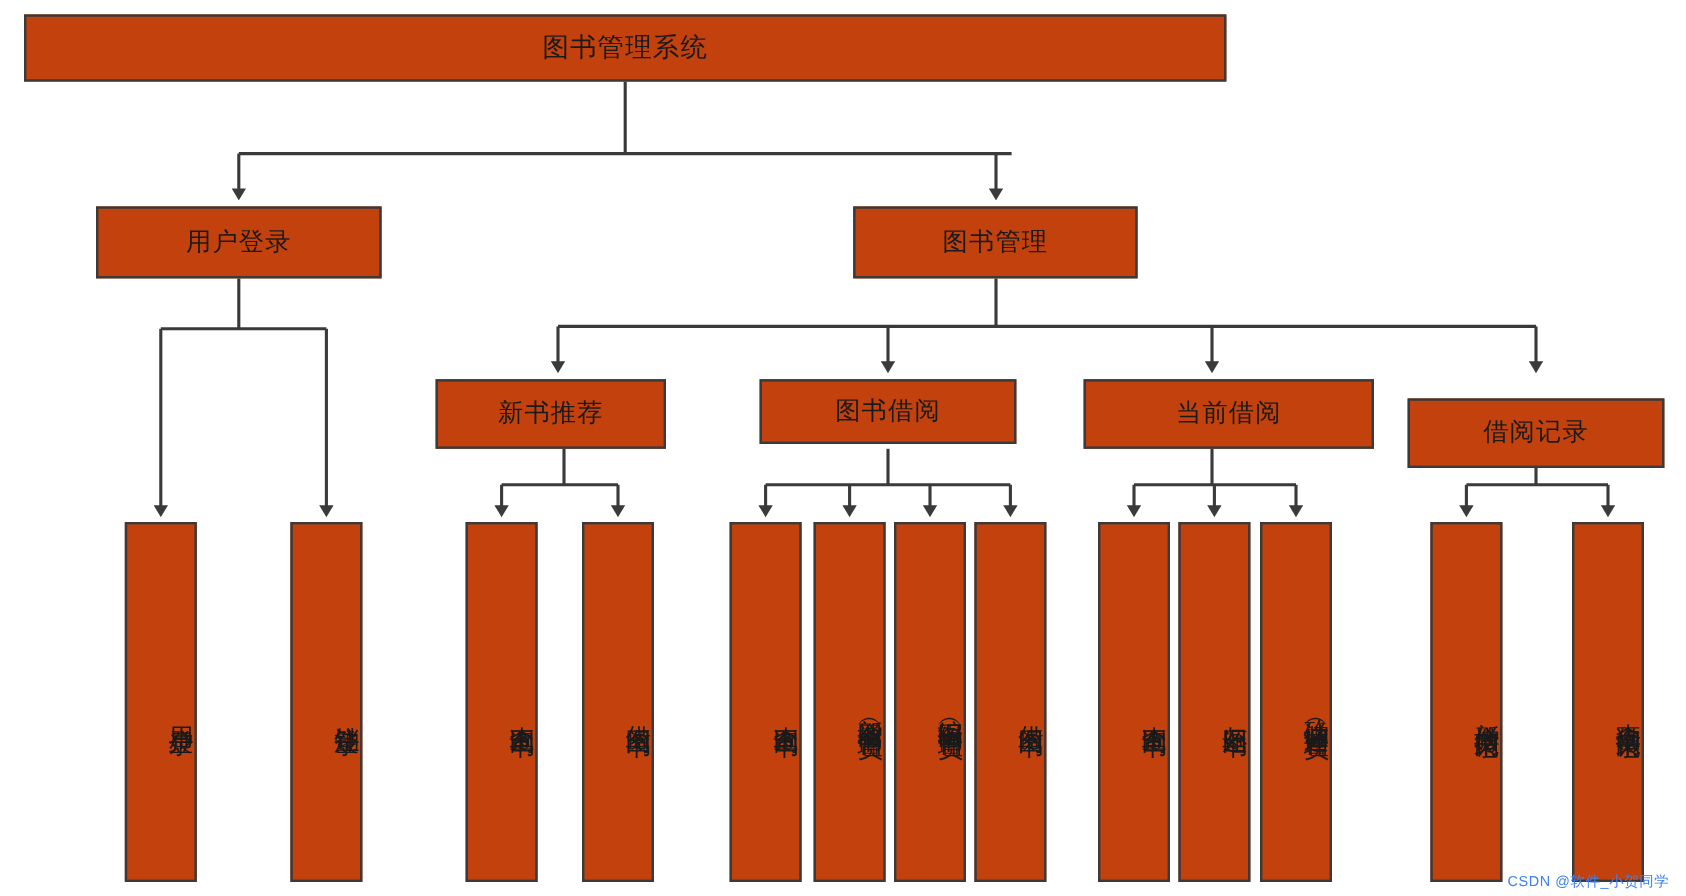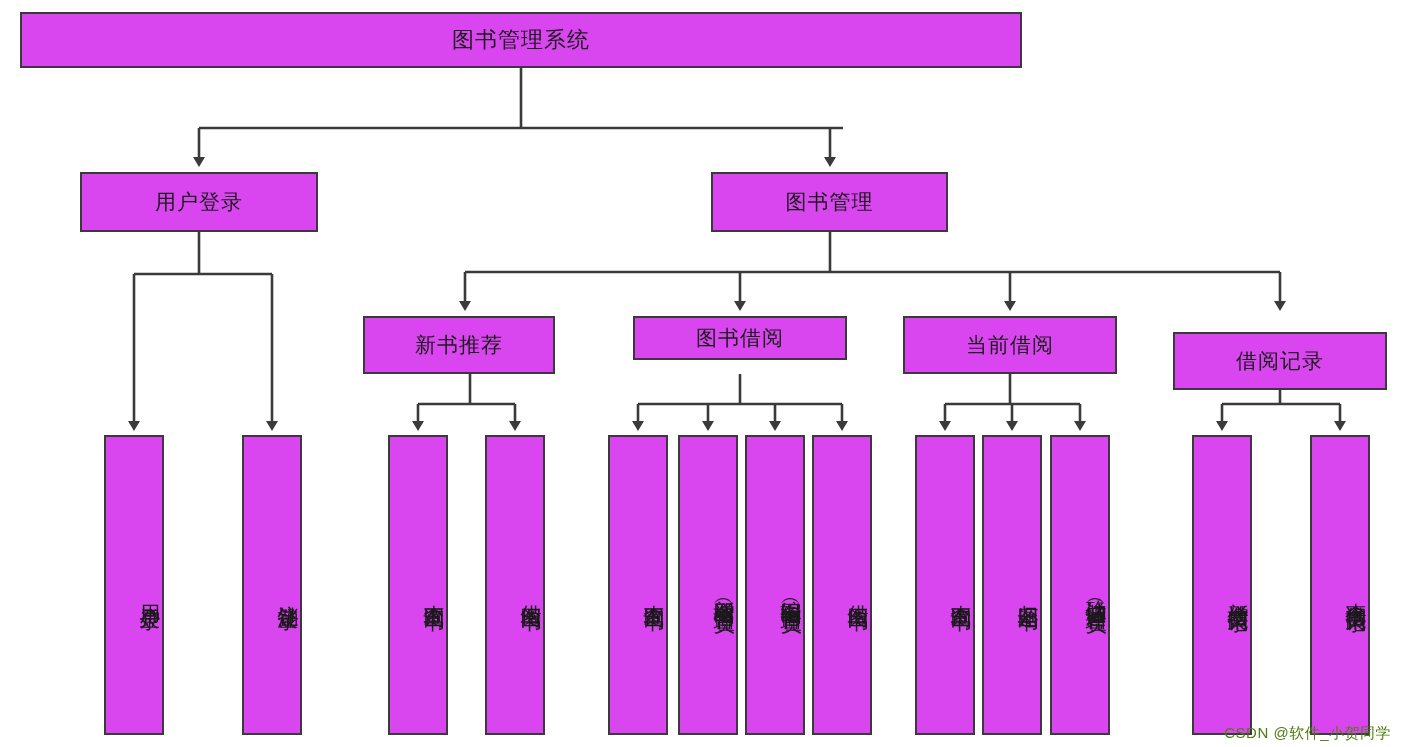--- a/index.html
+++ b/index.html
@@ -19,21 +19,21 @@
   #wires{
     position:absolute;
     left:0; top:0;
     width:1405px; height:747px;
     pointer-events:none;
   }
   
   .node{
     position:absolute;
     box-sizing:border-box;
-    background:#d946ef;
+    background:#c2410c;
     border:2px solid #3a3a3a;
     display:flex;
     align-items:center;
     justify-content:center;
     color:#1a1a1a;
     z-index:2;
   }
   .node.h{
     
     font-size:21px;
@@ -49,22 +49,22 @@
     justify-content:center;
     padding-top:14px;
     font-size:21px;
     line-height:1.18;
     letter-spacing:2px;
   }
   .watermark{
     position:absolute;
     right:14px;
     bottom:4px;
-    font-size:15px;
-    color:#4d7c0f;
+    font-size:12px;
+    color:#3b82f6;
     white-space:nowrap;
     z-index:3;
     letter-spacing:.5px;
   }
 </style>
 </head>
 <body>
 
 <div id="canvas">
 
@@ -117,22 +117,22 @@
       <path d="M1340,404 L1340,422" marker-end="url(#arrow)"></path>
     </g>
   </svg>
 
   <div class="node h root" style="left:20px;top:12px;width:1002px;height:56px;">图书管理系统</div>
 
   <div class="node h" style="left:80px;top:172px;width:238px;height:60px;">用户登录</div>
   <div class="node h" style="left:711px;top:172px;width:237px;height:60px;">图书管理</div>
 
   <div class="node h" style="left:363px;top:316px;width:192px;height:58px;">新书推荐</div>
-  <div class="node h" style="left:633px;top:316px;width:214px;height:44px;">图书借阅</div>
-  <div class="node h" style="left:903px;top:316px;width:214px;height:58px;">当前借阅</div>
+  <div class="node h" style="left:633px;top:316px;width:214px;height:54px;">图书借阅</div>
+  <div class="node h" style="left:903px;top:316px;width:242px;height:58px;">当前借阅</div>
   <div class="node h" style="left:1173px;top:332px;width:214px;height:58px;">借阅记录</div>
 
   <div class="node leaf" style="left:104px;top:435px;width:60px;height:300px;">用户登录</div>
   <div class="node leaf" style="left:242px;top:435px;width:60px;height:300px;">注销登录</div>
 
   <div class="node leaf" style="left:388px;top:435px;width:60px;height:300px;">查询图书</div>
   <div class="node leaf" style="left:485px;top:435px;width:60px;height:300px;">借阅图书</div>
 
   <div class="node leaf" style="left:608px;top:435px;width:60px;height:300px;">查询图书</div>
   <div class="node leaf" style="left:678px;top:435px;width:60px;height:300px;">新增图书（管理员）</div>

